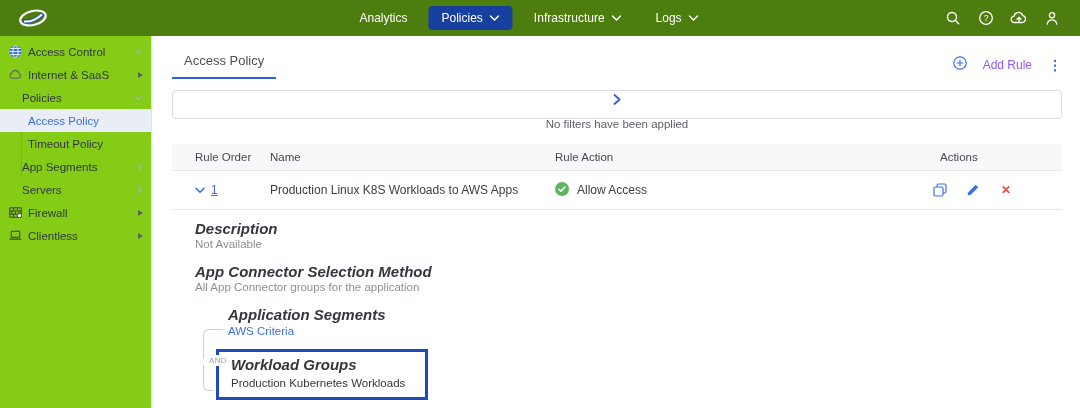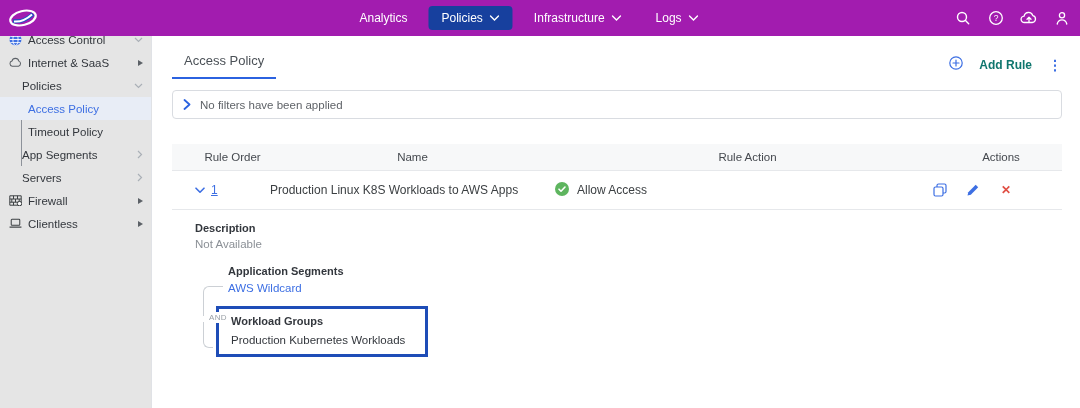--- a/index.html
+++ b/index.html
@@ -1,34 +1,34 @@
 <!DOCTYPE html>
 <html><head>
 <meta charset="utf-8">
 <style>
   * { margin:0; padding:0; box-sizing:border-box; }
   html,body { width:1080px; height:408px; overflow:hidden; background:#fff;
     font-family:"Liberation Sans", sans-serif; -webkit-font-smoothing:antialiased; }
 
   
   .topbar { position:absolute; top:0; left:0; width:1080px; height:36px;
-    background:#a21caf; display:flex; align-items:center; padding:0 6px; z-index:10; }
+    background:#4d7c0f; display:flex; align-items:center; padding:0 16px; z-index:10; }
   .logo { width:40px; height:26px; display:flex; align-items:center; }
   .topnav { position:absolute; left:50%; top:0; height:36px; transform:translateX(-53%);
     display:flex; align-items:center; gap:8px; }
   .topnav-item { display:flex; align-items:center; gap:7px; color:#fff; font-size:12px;
     padding:5px 13px; border-radius:4px; cursor:pointer; white-space:nowrap; }
   .topnav-item.active { background:#17409e; }
   .caret-dn svg { display:block; }
   .top-icons { margin-left:auto; display:flex; align-items:center; gap:13px; padding-right:2px; }
   .top-icon { width:20px; height:20px; display:flex; align-items:center; justify-content:center; cursor:pointer; }
 
   
-  .sidebar { position:absolute; top:24px; left:0; width:152px; bottom:0;
-    border-right:1px solid #e0e2e6; background:#e5e5e5; padding-top:4px; }
+  .sidebar { position:absolute; top:36px; left:0; width:152px; bottom:0;
+    border-right:1px solid #e0e2e6; background:#84cc16; padding-top:4px; }
   .side-row { height:23px; display:flex; align-items:center; font-size:11.5px;
     color:#33373d; cursor:pointer; position:relative; padding-right:8px; }
   .side-row .ico { width:13px; height:13px; margin-left:9px; margin-right:6px;
     display:flex; align-items:center; justify-content:center; flex:0 0 auto; }
   .side-row .lbl { flex:1 1 auto; white-space:nowrap; overflow:hidden; }
   .side-row.lvl2 .lbl { margin-left:22px; }
   .side-row.lvl3 .lbl { margin-left:28px; }
   .side-row.selected { background:#e8edf6; color:#3d6fe3; }
   .side-row .chev { margin-left:auto; display:flex; align-items:center; }
   .chev-lite { color:#aab0b7; font-size:10px; }
@@ -37,42 +37,42 @@
   .tri.down  { border-left:3.5px solid transparent; border-right:3.5px solid transparent; border-top:5px solid #5c6167; }
   .guide-line { position:absolute; left:21px; top:96px; width:1px; height:46px; background:#8d929a; z-index:2; }
 
   
   .main { position:absolute; top:36px; left:152px; width:928px; bottom:0; background:#fff; }
   .main-head { display:flex; align-items:flex-start; justify-content:space-between;
     padding:17px 18px 0 20px; }
   .tab { font-size:13px; color:#4b5157; padding:0 12px 9px 12px;
     border-bottom:2.5px solid #2b62e0; cursor:pointer; }
   .head-actions { display:flex; align-items:center; gap:16px; margin-top:3px; }
-  .add-rule { display:flex; align-items:center; gap:16px; color:#0f766e; font-size:12px; cursor:pointer;font-weight:bold; }
+  .add-rule { display:flex; align-items:center; gap:16px; color:#8b5cf6; font-size:12px; cursor:pointer; }
   .kebab { color:#3d6fe3; font-size:14px; font-weight:bold; cursor:pointer; line-height:1; }
 
   .filter-bar { margin:11px 18px 0 20px; height:29px; border:1px solid #d9dce1;
-    border-radius:4px; display:flex; align-items:center; gap:9px; padding:0 10px; cursor:pointer; }
+    border-radius:4px; display:flex; align-items:center; gap:9px; padding:0 10px; cursor:pointer;flex-direction:column; }
   .filter-bar .txt { font-size:11.5px; color:#5f6368; }
 
   .rule-table { margin:25px 18px 0 20px; }
   .t-head, .t-row { display:grid; grid-template-columns:75px 285px 385px 1fr; padding-left:23px; align-items:center; }
   .t-head { height:27px; background:#f7f8f9; border-bottom:1px solid #e6e8eb;
-    font-size:11.5px; color:#45494f; font-weight:500;text-align:center; }
+    font-size:11.5px; color:#45494f; font-weight:500; }
   .t-row { height:39px; border-bottom:1px solid #e6e8eb; font-size:12px; color:#3c4043; }
   .order-cell { display:flex; align-items:center; gap:6px; color:#3d6fe3; cursor:pointer; }
   .order-num { text-decoration:underline; font-size:12px; }
   .action-cell { display:flex; align-items:center; gap:8px; }
   .icons-cell { display:flex; align-items:center; gap:17px; margin-left:-8px; }
   .icon-btn { width:16px; height:16px; display:flex; align-items:center; justify-content:center; cursor:pointer; }
   .del-x { color:#e04f44; font-size:12px; font-weight:bold; }
 
   .detail { padding:12px 18px 0 43px; }
   .d-block { margin-bottom:14px; }
-  .d-label { font-size:11px; font-weight:700; color:#33373d; line-height:13px; }
+  .d-label { font-size:15px; font-weight:700; color:#33373d; line-height:13px;font-style:italic; }
   .d-value { font-size:11.5px; color:#8b9096; line-height:13px; margin-top:3px; }
 
   .criteria { position:relative; }
   .crit-item { margin-left:33px; }
   .crit-item .d-value.link { color:#3d6fe3; cursor:pointer; margin-top:4px; }
   .conn-top { position:absolute; left:8px; top:21px; width:20px; height:30px;
     border-left:1px solid #ccd0d5; border-top:1px solid #ccd0d5; border-top-left-radius:6px; }
   .conn-bot { position:absolute; left:8px; top:57px; width:10px; height:26px;
     border-left:1px solid #ccd0d5; border-bottom:1px solid #ccd0d5; border-bottom-left-radius:6px; }
   .and-lbl { position:absolute; left:12px; top:47px; font-size:8px; color:#9aa0a6;
@@ -316,30 +316,34 @@
       </div>
     </div>
   </div>
 
   <div class="detail">
     <div class="d-block">
       <div class="d-label">Description</div>
       <div class="d-value">Not Available</div>
     </div>
 
+    <div class="d-block">
+      <div class="d-label">App Connector Selection Method</div>
+      <div class="d-value">All App Connector groups for the application</div>
+    </div>
 
     <div class="criteria">
 
       <div class="conn-top"></div>
       <div class="conn-bot"></div>
       <div class="and-lbl">AND</div>
 
       <div class="crit-item">
         <div class="d-label">Application Segments</div>
-        <div class="d-value link">AWS Wildcard</div>
+        <div class="d-value link">AWS Criteria</div>
       </div>
 
       <div class="hl-box">
         <div class="d-label">Workload Groups</div>
         <div class="d-value">Production Kubernetes Workloads</div>
       </div>
     </div>
   </div>
 
 </div>

